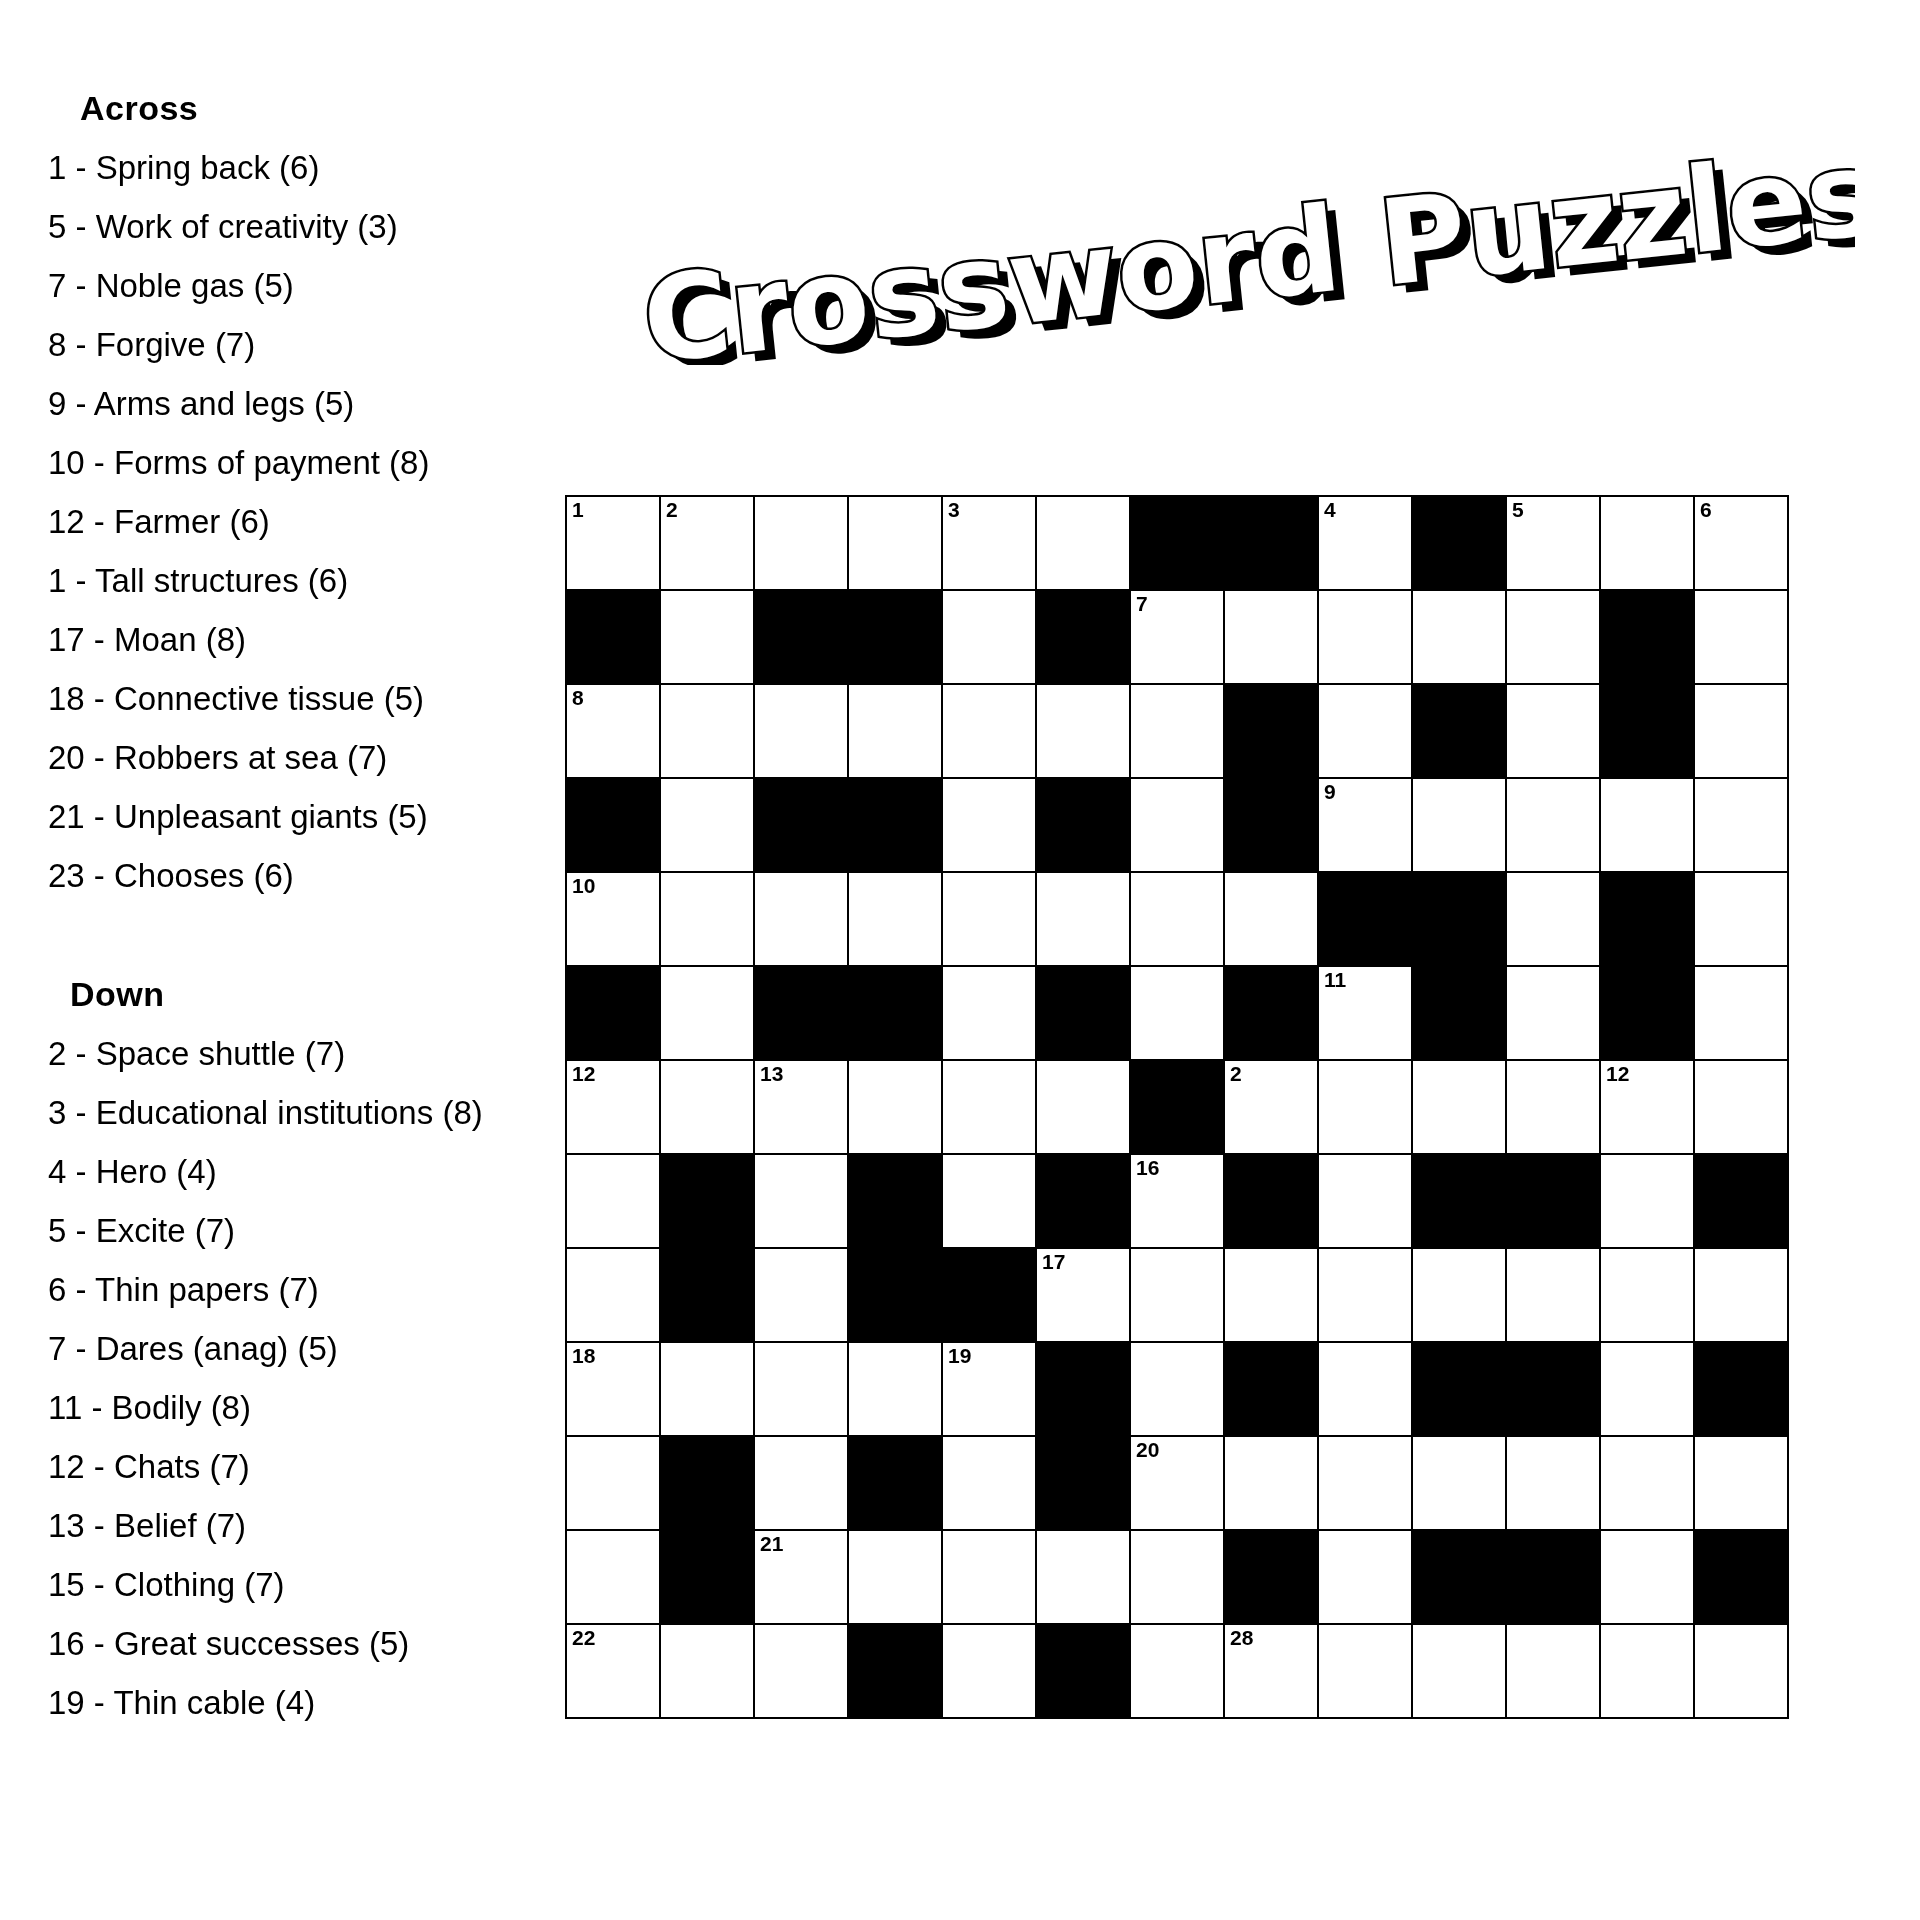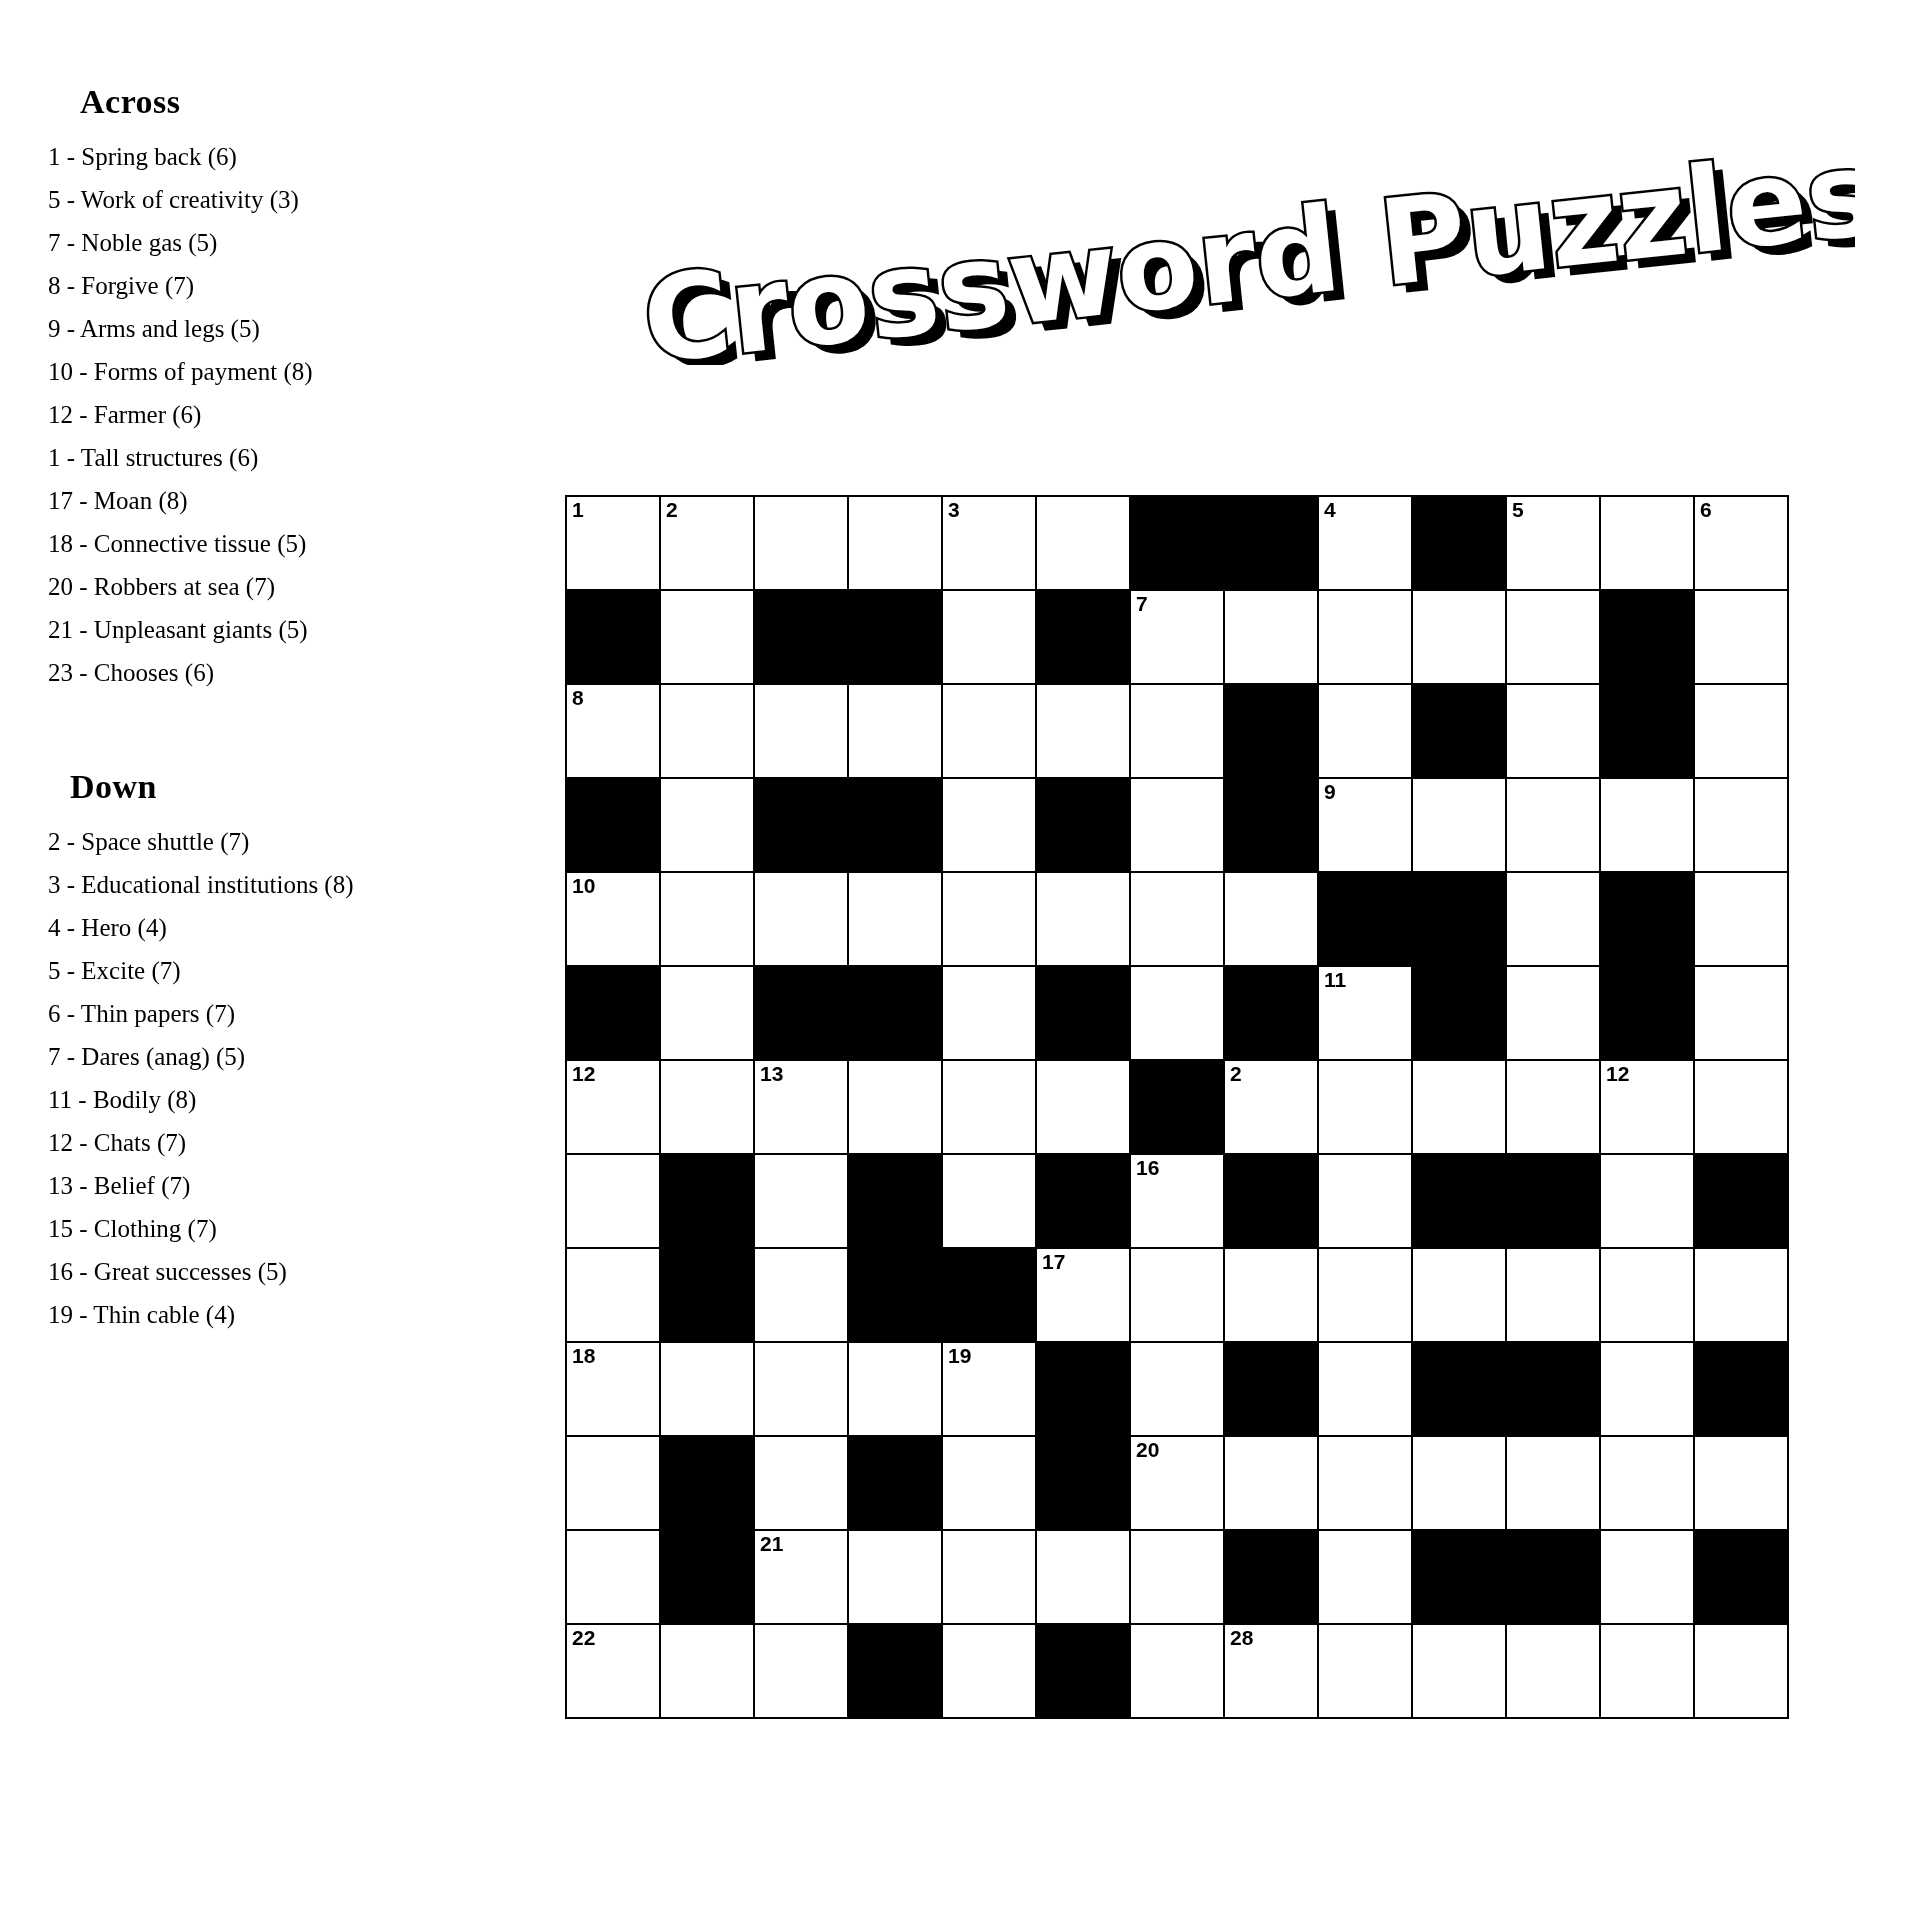--- a/index.html
+++ b/index.html
@@ -13,42 +13,42 @@
     font-family: "Liberation Sans", sans-serif;
     color: #000000;
     position: relative;
     overflow: hidden;
   }
 
   
   #clues-panel {
     position: absolute;
     left: 40px;
-    top: 83px;
+    top: 89px;
     width: 520px;
-    font-family: Liberation Serif, serif;
   }
   .clue-heading {
     font-size: 34px;
     font-weight: bold;
     margin: 0 0 14px 30px;
     letter-spacing: 0.5px;
   }
   #across-heading { margin-left: 40px; }
   #down-heading { margin-top: 74px; }
   .clue-list {
     list-style: none;
     margin: 0;
     padding: 0;
   }
   .clue-item {
-    font-size: 25px;
+    font-size: 33px;
     line-height: 1.0;
     padding: 9px 0 9px 8px;
     white-space: nowrap;
+    margin-top: 8px;
   }
 
   
   #puzzle-title {
     position: absolute;
     left: 600px;
     top: 150px;
     width: 1280px;
     height: 220px;
     text-align: center;

